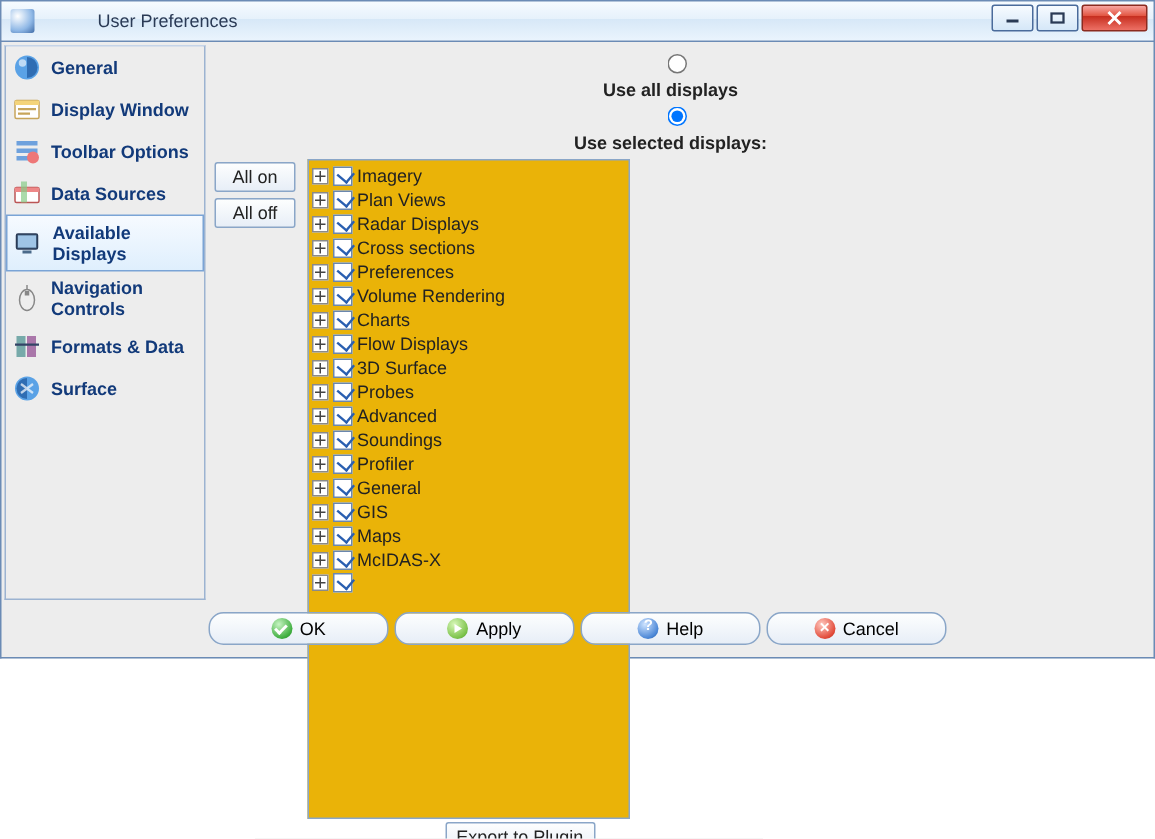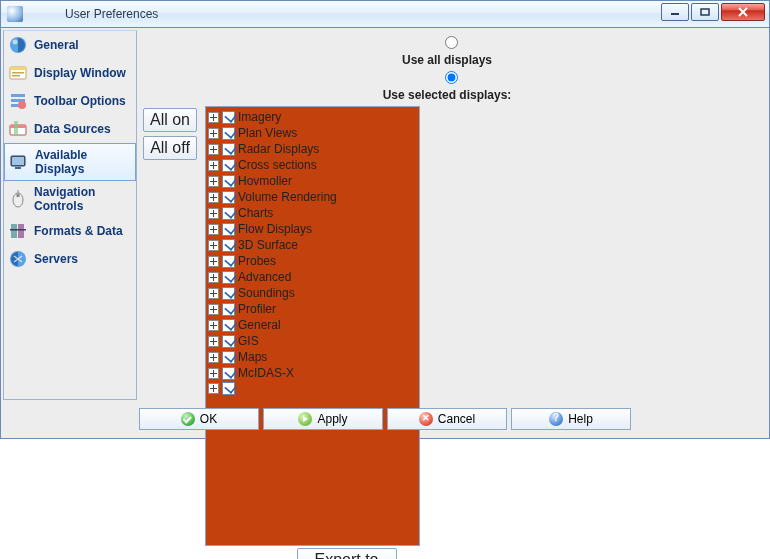--- a/index.html
+++ b/index.html
@@ -51,45 +51,45 @@
   .main { position:absolute; left:138px; right:4px; top:2px; bottom:38px; background:#ededed; }
 
   .radio-row { display:flex; align-items:center; gap:4px; padding:6px 4px 4px 4px; font-weight:bold; color:#222;flex-direction:column; }
   .radio-row input[type=radio] { margin:0 2px 0 0; }
   .radio-row label { margin-right:10px; }
 
   .content-row { display:flex; align-items:flex-start; gap:8px; padding-left:4px; }
 
   .btn { background: linear-gradient(#fdfefe,#e7eef7); border:1px solid #8aa6c8;
     border-radius:2px; padding:2px 0; width:54px; text-align:center; cursor:default;
-    font-family:inherit; font-size:16px; color:#222; }
+    font-family:inherit; font-size:12px; color:#222; }
   .btn-col { display:flex; flex-direction:column; gap:4px; padding-top:2px;}
 
-  .treebox { border:1px solid #8aa6c8; background:#c2410c; width:215px; height:440px; padding:2px 4px 2px 2px; overflow:auto; }
+  .treebox { border:1px solid #8aa6c8; background:#eab308; width:215px; height:440px; padding:2px 4px 2px 2px; overflow:auto; }
   .tree-row { display:flex; align-items:center; gap:3px; padding:1px 0; white-space:nowrap; }
   .expander { width:11px; height:11px; border:1px solid #8a8a8a; background:#fff;
     display:flex; align-items:center; justify-content:center; flex-shrink:0; color:#444;}
   .expander::before { content:""; display:block; width:7px; height:1px; background:#444; box-shadow:0 -3px 0 0 transparent; }
   .expander.plus::after { content:""; display:block; width:1px; height:7px; background:#444; position:relative; left:-4px;}
   .expander.plus { position:relative; }
   .chk { width:13px; height:13px; border:1px solid #6a87ae; background:#fff; flex-shrink:0; position:relative;}
   .chk.checked::after {
     content:""; position:absolute; left:2px; top:-1px; width:9px; height:9px;
     border-right:2px solid #2a5fb0; border-bottom:2px solid #2a5fb0;
     transform: rotate(40deg) scale(0.8);
   }
   .tree-label { color:#222; }
 
   .export-wrap { position:relative; width:283px; margin-top:2px; display:flex; justify-content:center;}
   .export-btn { width:100px; }
 
   
   .buttonbar { position:absolute; left:0; right:0; bottom:4px; height:30px;
     display:flex; justify-content:center; align-items:center; gap:4px; }
-  .mainbtn { width:120px; height:22px; border:1px solid #8aa6c8; border-radius:0;
+  .mainbtn { width:120px; height:22px; border:1px solid #8aa6c8; border-radius:10px;
     background: linear-gradient(#fdfefe,#e7eef7);
     display:flex; align-items:center; justify-content:center; gap:5px; cursor:default;
     font-family:inherit; font-size:12px;
   }
   .mainbtn .bicon{ width:14px; height:14px; border-radius:50%; display:flex; align-items:center; justify-content:center; flex-shrink:0;}
   .ico-green{ background: radial-gradient(circle at 35% 30%, #c6f4c2, #3fae3f 70%, #1e7a1e);}
   .ico-green::after{content:""; width:6px; height:3px; border-left:2px solid #fff; border-bottom:2px solid #fff; transform:rotate(-45deg) translateY(-1px);}
   .ico-apply{ background: radial-gradient(circle at 35% 30%, #d8f7b8, #7bc24a 70%, #3e8a1e);}
   .ico-apply::after{content:""; width:0;height:0;border-left:5px solid #fff;border-top:3px solid transparent;border-bottom:3px solid transparent;}
   .ico-red{ background: radial-gradient(circle at 35% 30%, #ffc9c0, #e24b3a 70%, #a51f12);}
@@ -199,21 +199,21 @@
         <span>Formats &amp; Data</span>
       </div>
       <div class="sidebar-item">
         <span class="sicon">
           <svg width="20" height="20">
             <circle cx="10" cy="10" r="8" fill="#5aa2e6"></circle>
             <path d="M10 3 A7 7 0 0 0 10 17" fill="#2f6db3"></path>
             <path d="M6 7 L14 13 M14 7 L6 13" stroke="#fff" stroke-width="1.5" opacity=".7"></path>
           </svg>
         </span>
-        <span>Servers</span>
+        <span>Surface</span>
       </div>
     </div>
 
   <div class="main">
 
     <div class="radio-row">
       <input type="radio" name="dm" style="">
       <label>Use all displays</label>
       <input type="radio" name="dm" checked="" style="">
       <label>Use selected displays:</label>
@@ -242,21 +242,21 @@
               <span class="tree-label">Radar Displays</span>
             </div>
             <div class="tree-row">
               <span class="expander plus"></span>
               <span class="chk checked"></span>
               <span class="tree-label">Cross sections</span>
             </div>
             <div class="tree-row">
               <span class="expander plus"></span>
               <span class="chk checked"></span>
-              <span class="tree-label">Hovmoller</span>
+              <span class="tree-label">Preferences</span>
             </div>
             <div class="tree-row">
               <span class="expander plus"></span>
               <span class="chk checked"></span>
               <span class="tree-label">Volume Rendering</span>
             </div>
             <div class="tree-row">
               <span class="expander plus"></span>
               <span class="chk checked"></span>
               <span class="tree-label">Charts</span>
@@ -328,22 +328,22 @@
   <div class="buttonbar">
     <button class="mainbtn">
       <span class="bicon ico-green"></span>
       <span>OK</span>
     </button>
     <button class="mainbtn">
       <span class="bicon ico-apply"></span>
       <span>Apply</span>
     </button>
     <button class="mainbtn">
+      <span class="bicon ico-blue"></span>
+      <span>Help</span>
+    </button>
+    <button class="mainbtn">
       <span class="bicon ico-red"></span>
       <span>Cancel</span>
     </button>
-    <button class="mainbtn">
-      <span class="bicon ico-blue"></span>
-      <span>Help</span>
-    </button>
   </div>
 
 </div>
 
 </body></html>

